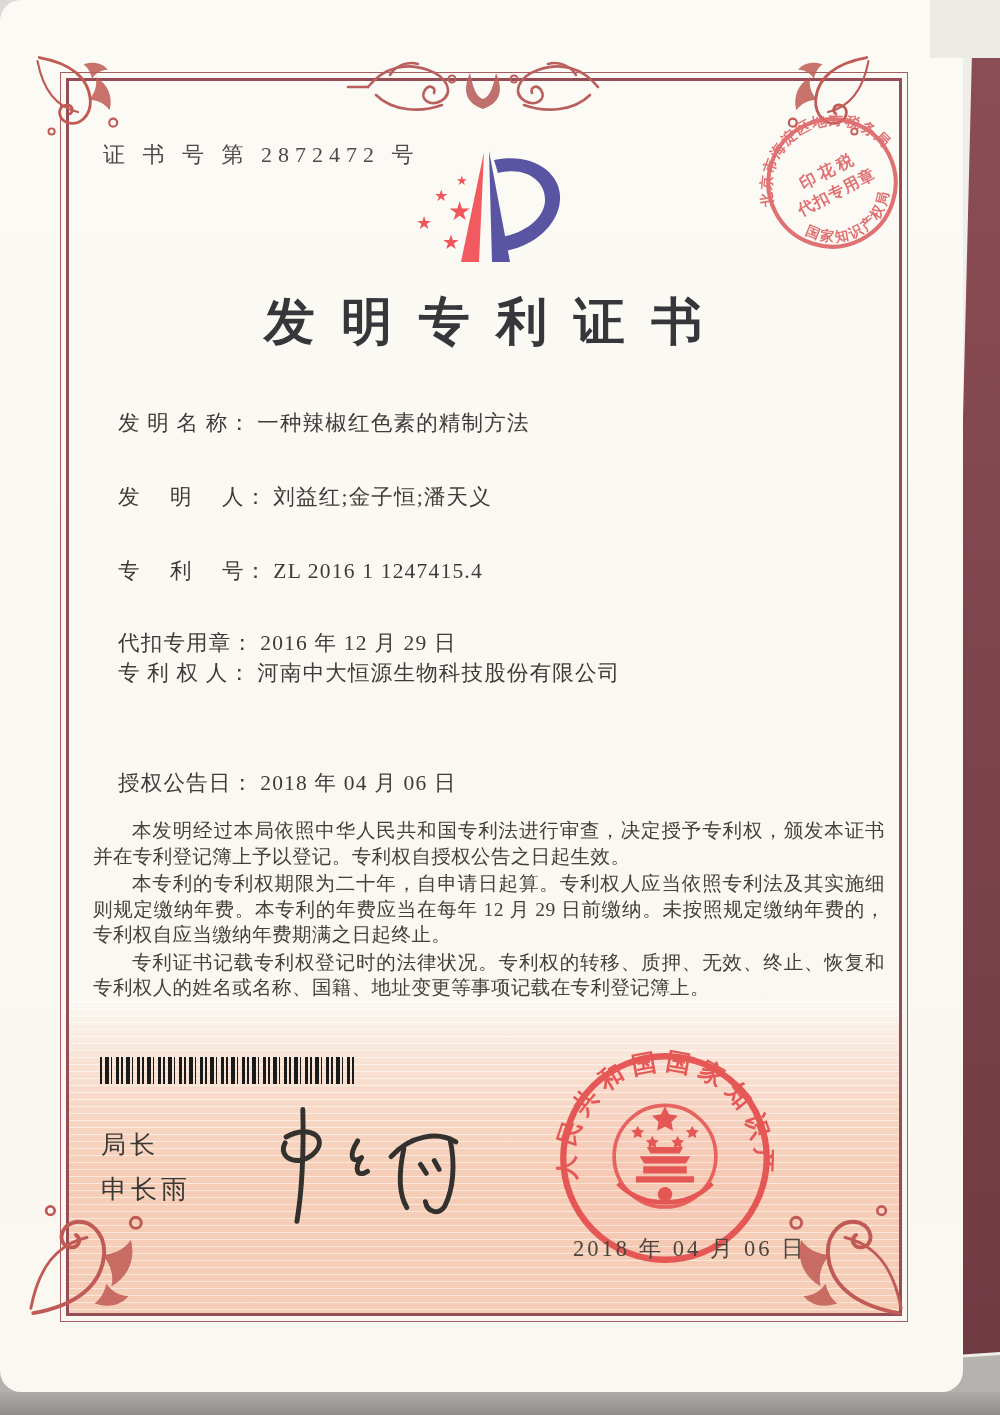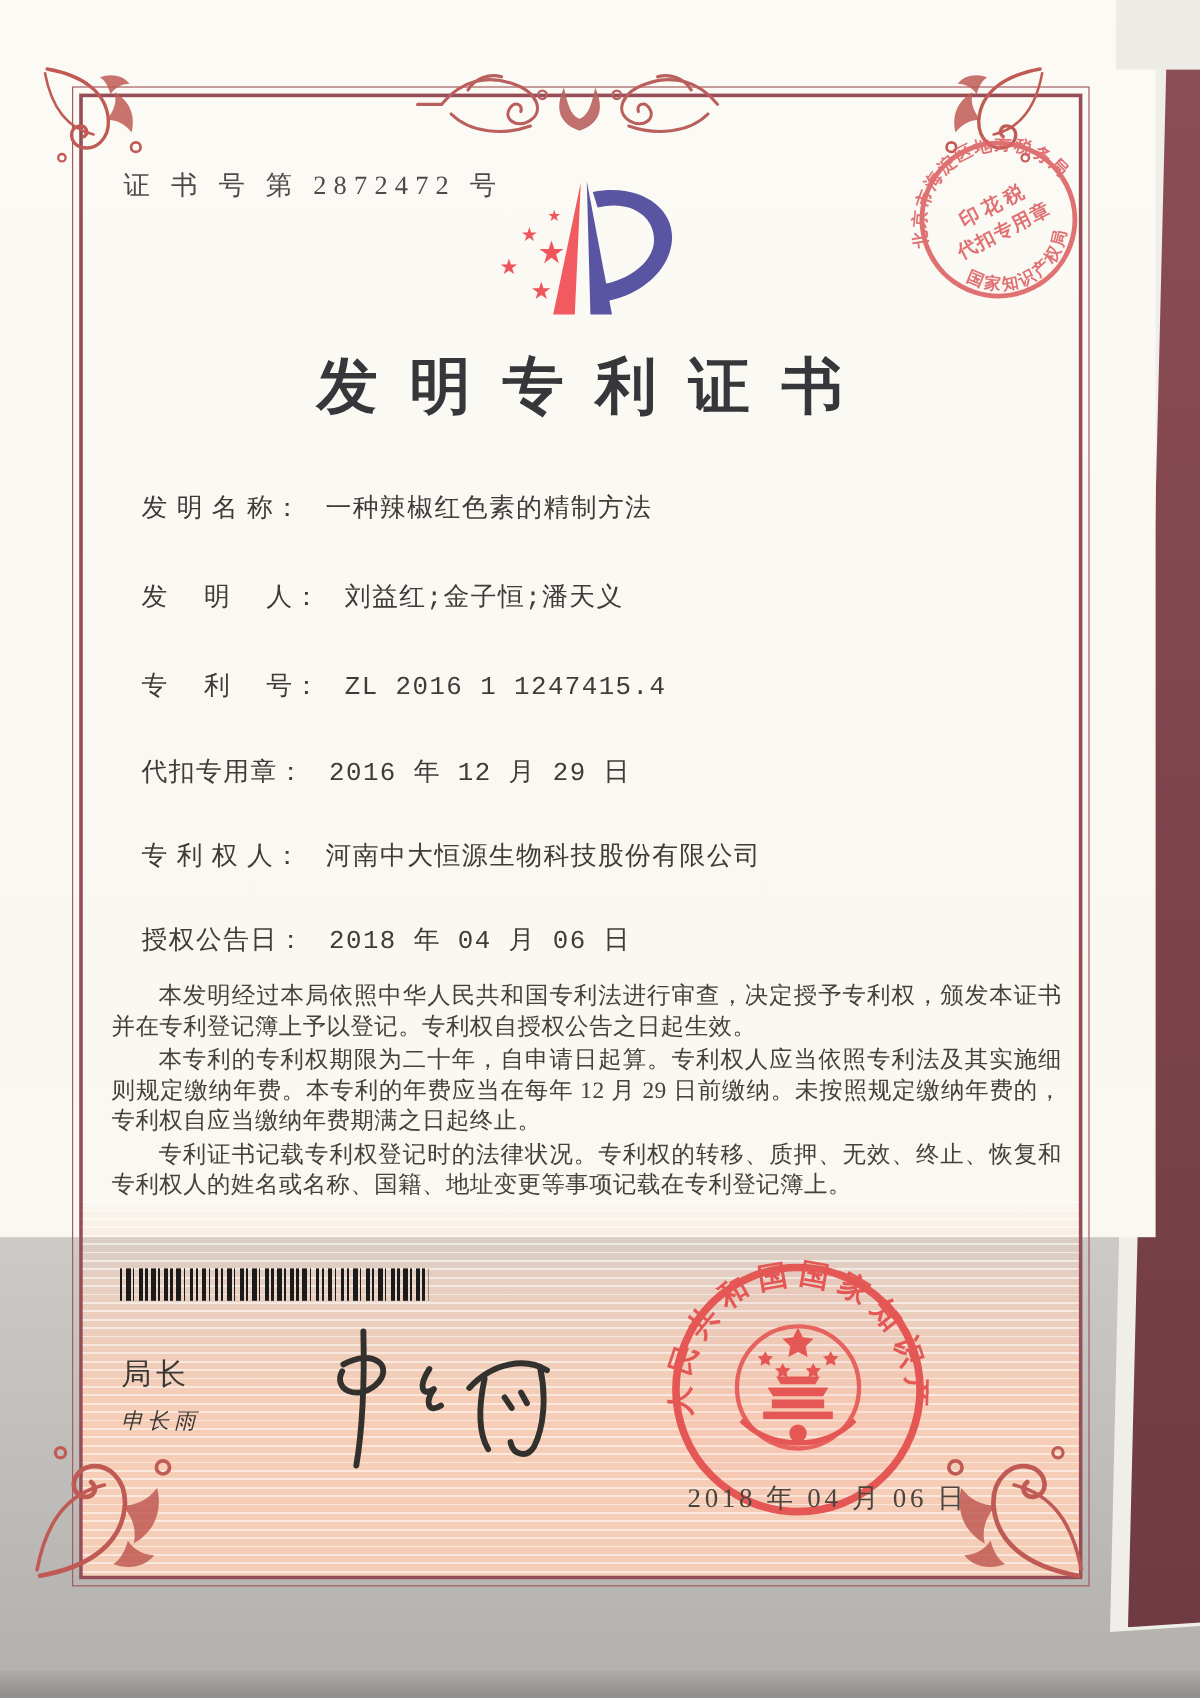--- a/index.html
+++ b/index.html
@@ -10,48 +10,48 @@
   }
   
   .backdrop{position:absolute;inset:0;background:linear-gradient(180deg,#dcdad6 0%,#cfcdc9 70%,#b2b0ac 100%);}
   .cover-sliver{position:absolute;inset:0;background:#f0eee8;
     clip-path:polygon(955px 52px,1000px 48px,1000px 1355px,925px 1360px);}
   .cover-strip{position:absolute;inset:0;background:linear-gradient(180deg,#8d4e56 0%,#7c434c 55%,#6e3a42 100%);
     clip-path:polygon(972px 52px,1000px 50px,1000px 1352px,940px 1356px);}
   .bottom-shadow{position:absolute;left:0;top:1392px;width:100%;height:23px;
     background:linear-gradient(180deg,#aeaca8 0%,#8f8d8a 100%);}
   
-  .page{position:absolute;left:0;top:0;width:963px;height:1031px;
-    background:linear-gradient(180deg,#fbfaf5 0%,#faf8f2 60%,#fbf7f1 100%);}
+  .page{position:absolute;left:0;top:0;width:963px;height:1392px;
+    background:linear-gradient(180deg,#fbfaf5 0%,#faf8f2 60%,#fbf7f1 100%);border-radius:21px;}
   .tr-paper{position:absolute;left:930px;top:0;width:70px;height:58px;background:#edebe5;}
   
   .frame{position:absolute;left:60px;top:72px;width:846px;height:1248px;
     border:1.5px solid #a55b62;}
   .frame-inner{position:absolute;inset:5px;border:3px solid #974d55;}
   .pink-zone{position:absolute;left:0;right:0;bottom:0;height:312px;
     background:
       repeating-linear-gradient(180deg,rgba(255,255,255,.55) 0 1.5px,rgba(255,255,255,0) 1.5px 7px),
       linear-gradient(180deg,rgba(247,213,194,0) 0%,rgba(247,211,191,.65) 22%,#f6cdb6 55%,#f5ccb5 100%);}
   
   .cert-no{position:absolute;left:103px;top:140px;font-size:22px;letter-spacing:6px;color:#4c4a4a;}
   .title{position:absolute;left:60px;top:288px;width:846px;text-align:center;
     font-size:51px;font-weight:600;color:#37363a;letter-spacing:.52em;text-indent:.52em;}
   .field{position:absolute;left:118px;font-size:21.5px;color:#3f3b38;letter-spacing:1.2px;white-space:nowrap;}
-  .field .val{margin-left:20px;font-family:Liberation Mono, monospace;}
-  .f1{top:408px}.f2{top:482px}.f3{top:556px}.f4{top:628px}.f5{top:698px}.f6{top:768px}
+  .field .val{margin-left:6px;}
+  .f1{top:408px}.f2{top:482px}.f3{top:556px}.f4{top:628px}.f5{top:658px}.f6{top:768px}
   .paras{position:absolute;left:93px;top:818px;width:792px;color:#454039;
     font-size:19.5px;line-height:25.5px;text-align:justify;}
   .paras p{margin:0 0 2px 0;text-indent:2em;letter-spacing:.4px;}
   
   .barcode{position:absolute;left:100px;top:1057px;width:257px;height:27px;
     background:repeating-linear-gradient(90deg,
       #1a1a1a 0 2px,transparent 2px 5px,#1a1a1a 5px 9px,transparent 9px 11px,
       #1a1a1a 11px 12px,transparent 12px 16px,#1a1a1a 16px 19px,transparent 19px 21px);}
   .officer-title{position:absolute;left:101px;top:1128px;font-size:25px;color:#3b3835;letter-spacing:4px;}
-  .officer-name{position:absolute;left:101px;top:1172px;font-size:18px;color:#3b3835;letter-spacing:4px;font-style:italic;}
+  .officer-name{position:absolute;left:101px;top:1172px;font-size:26px;color:#3b3835;letter-spacing:4px;}
   .signature{position:absolute;left:242px;top:1092px;width:255px;height:140px;}
   .seal{position:absolute;left:556px;top:1049px;width:218px;height:218px;opacity:.94;}
   .seal-date{position:absolute;left:573px;top:1233px;font-size:22.5px;letter-spacing:3px;color:#4c443e;}
   .footer{position:absolute;left:0;top:1289px;width:852px;text-align:center;
     font-size:19.5px;color:#4b4540;letter-spacing:2px;}
   
   .tax-stamp{position:absolute;left:755px;top:106px;width:154px;height:154px;transform:rotate(-27deg);opacity:.9;}
   .logo{position:absolute;left:408px;top:146px;width:172px;height:124px;}
   .logo .star{position:absolute;color:#f0555c;line-height:1;font-family:"DejaVu Sans",sans-serif;}
   .dragon-band{position:absolute;left:344px;top:49px;width:278px;height:76px;}

